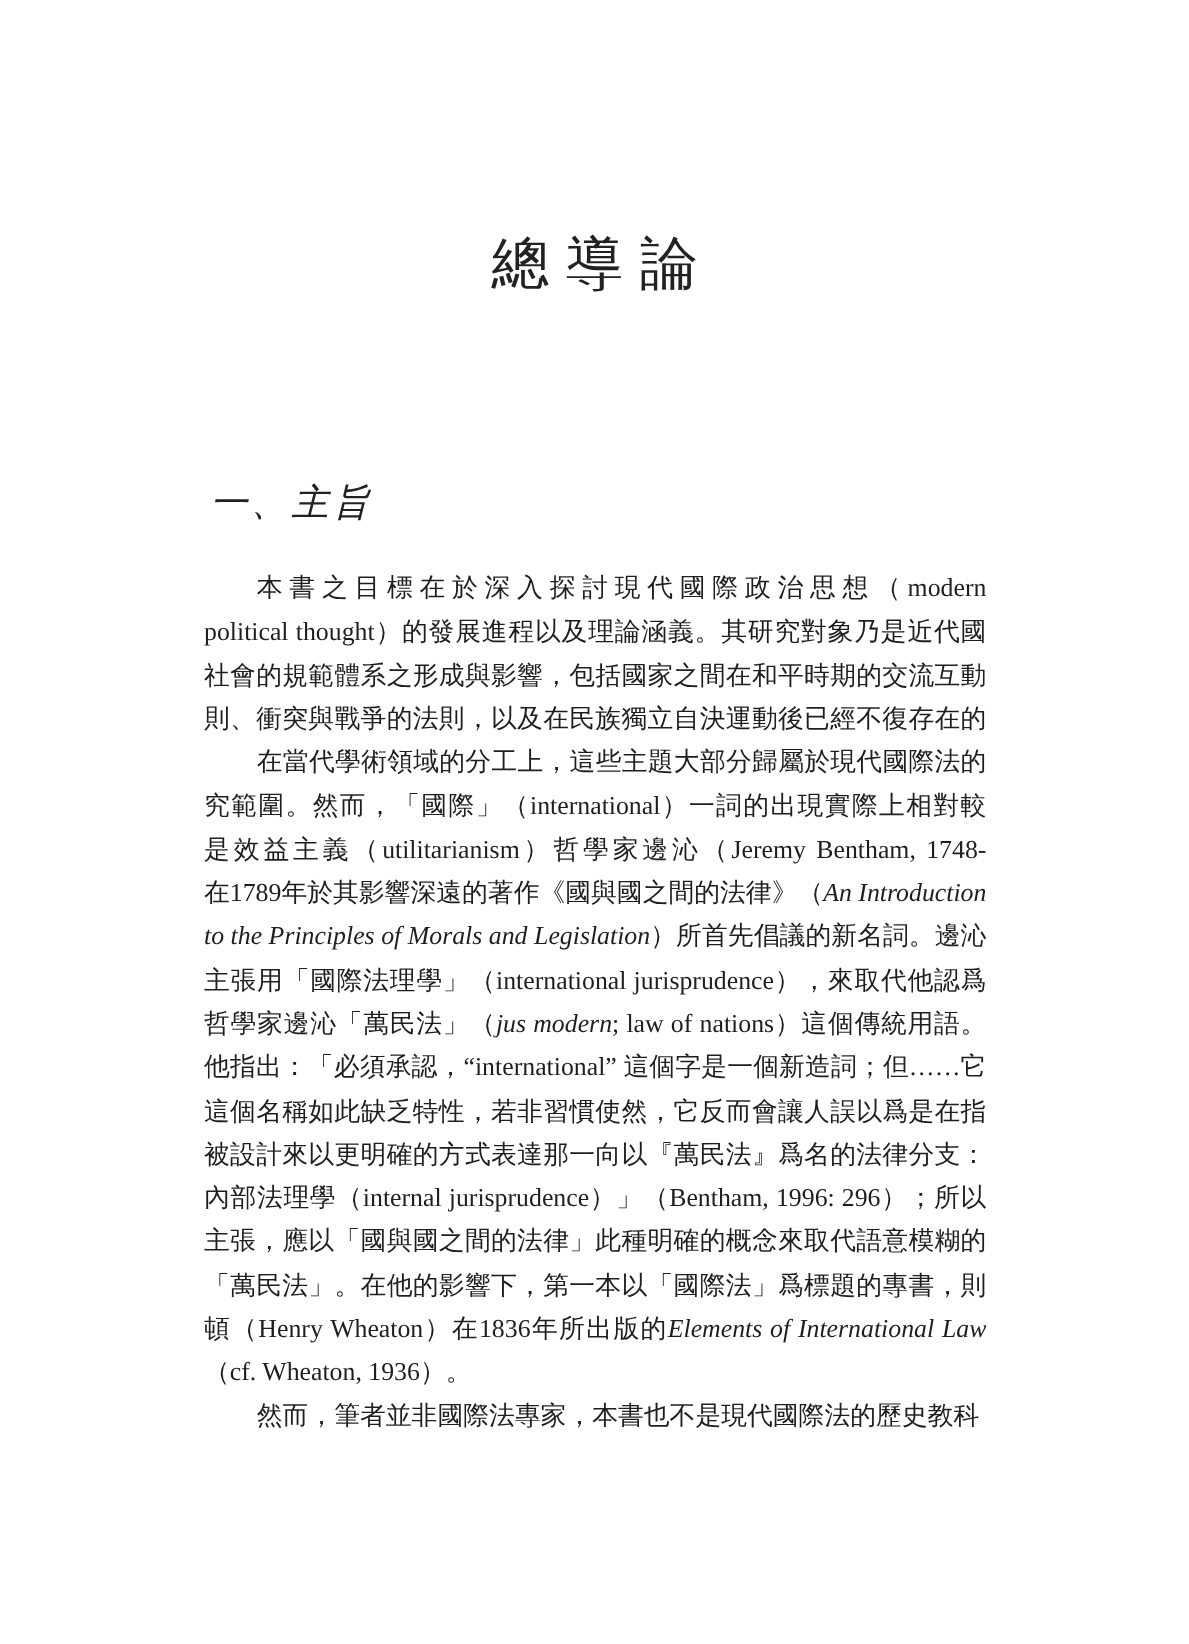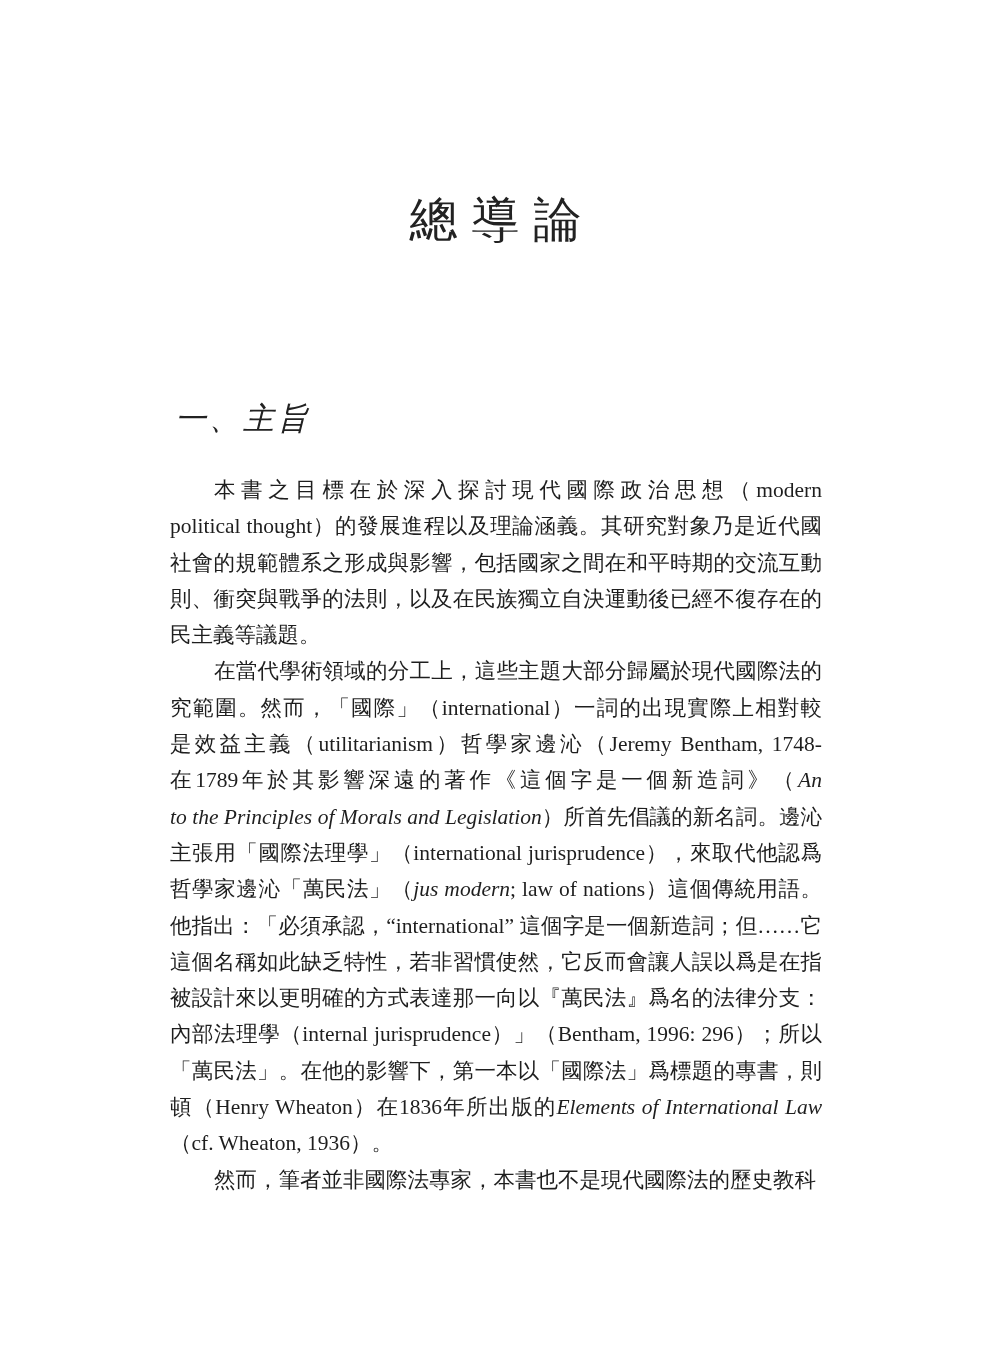--- a/index.html
+++ b/index.html
@@ -72,30 +72,30 @@
 <div class="page">
   <h1 class="chapter-title">總導論</h1>
 
   <h2 class="section-heading">一、主旨</h2>
 
   <div class="body-text">
       <div class="line first"><span>本書之目標在於深入探討現代國際政治思想（modern international</span></div>
       <div class="line"><span>political thought）的發展進程以及理論涵義。其研究對象乃是近代國際</span></div>
       <div class="line"><span>社會的規範體系之形成與影響，包括國家之間在和平時期的交流互動原</span></div>
       <div class="line"><span>則、衝突與戰爭的法則，以及在民族獨立自決運動後已經不復存在的殖</span></div>
-      <div class="line last"><span>民主義等議題。</span></div>
       <div class="line first"><span>在當代學術領域的分工上，這些主題大部分歸屬於現代國際法的研</span></div>
       <div class="line"><span>究範圍。然而，「國際」（international）一詞的出現實際上相對較晚，</span></div>
       <div class="line"><span>是效益主義（utilitarianism）哲學家邊沁（Jeremy Bentham, 1748-1832）</span></div>
-      <div class="line"><span>在1789年於其影響深遠的著作《這個字是一個新造詞》（</span><span class="em">An Introduction</span></div>
+      <div class="line"><span>在1789年於其影響深遠的著作《國與國之間的法律》（</span><span class="em">An Introduction</span></div>
       <div class="line"><span class="em">to the Principles of Morals and Legislation</span><span>）所首先倡議的新名詞。邊沁</span></div>
       <div class="line"><span>主張用「國際法理學」（international jurisprudence），來取代他認爲用</span></div>
       <div class="line"><span>哲學家邊沁「萬民法」（</span><span class="em">jus modern</span><span>; law of nations）這個傳統用語。</span></div>
       <div class="line"><span>他指出：「必須承認，“international” 這個字是一個新造詞；但……它</span></div>
       <div class="line"><span>這個名稱如此缺乏特性，若非習慣使然，它反而會讓人誤以爲是在指</span></div>
       <div class="line"><span>被設計來以更明確的方式表達那一向以『萬民法』爲名的法律分支：</span></div>
       <div class="line"><span>內部法理學（internal jurisprudence）」（Bentham, 1996: 296）；所以他</span></div>
+      <div class="line"><span>主張，應以「國與國之間的法律」此種明確的概念來取代語意模糊的</span></div>
       <div class="line"><span>「萬民法」。在他的影響下，第一本以「國際法」爲標題的專書，則是惠</span></div>
       <div class="line"><span>頓（Henry Wheaton）在1836年所出版的</span><span class="em">Elements of International Law</span></div>
       <div class="line last"><span>（cf. Wheaton, 1936）。</span></div>
       <div class="line first last"><span>然而，筆者並非國際法專家，本書也不是現代國際法的歷史教科</span></div>
     </div>
 </div>
 
 </body></html>

